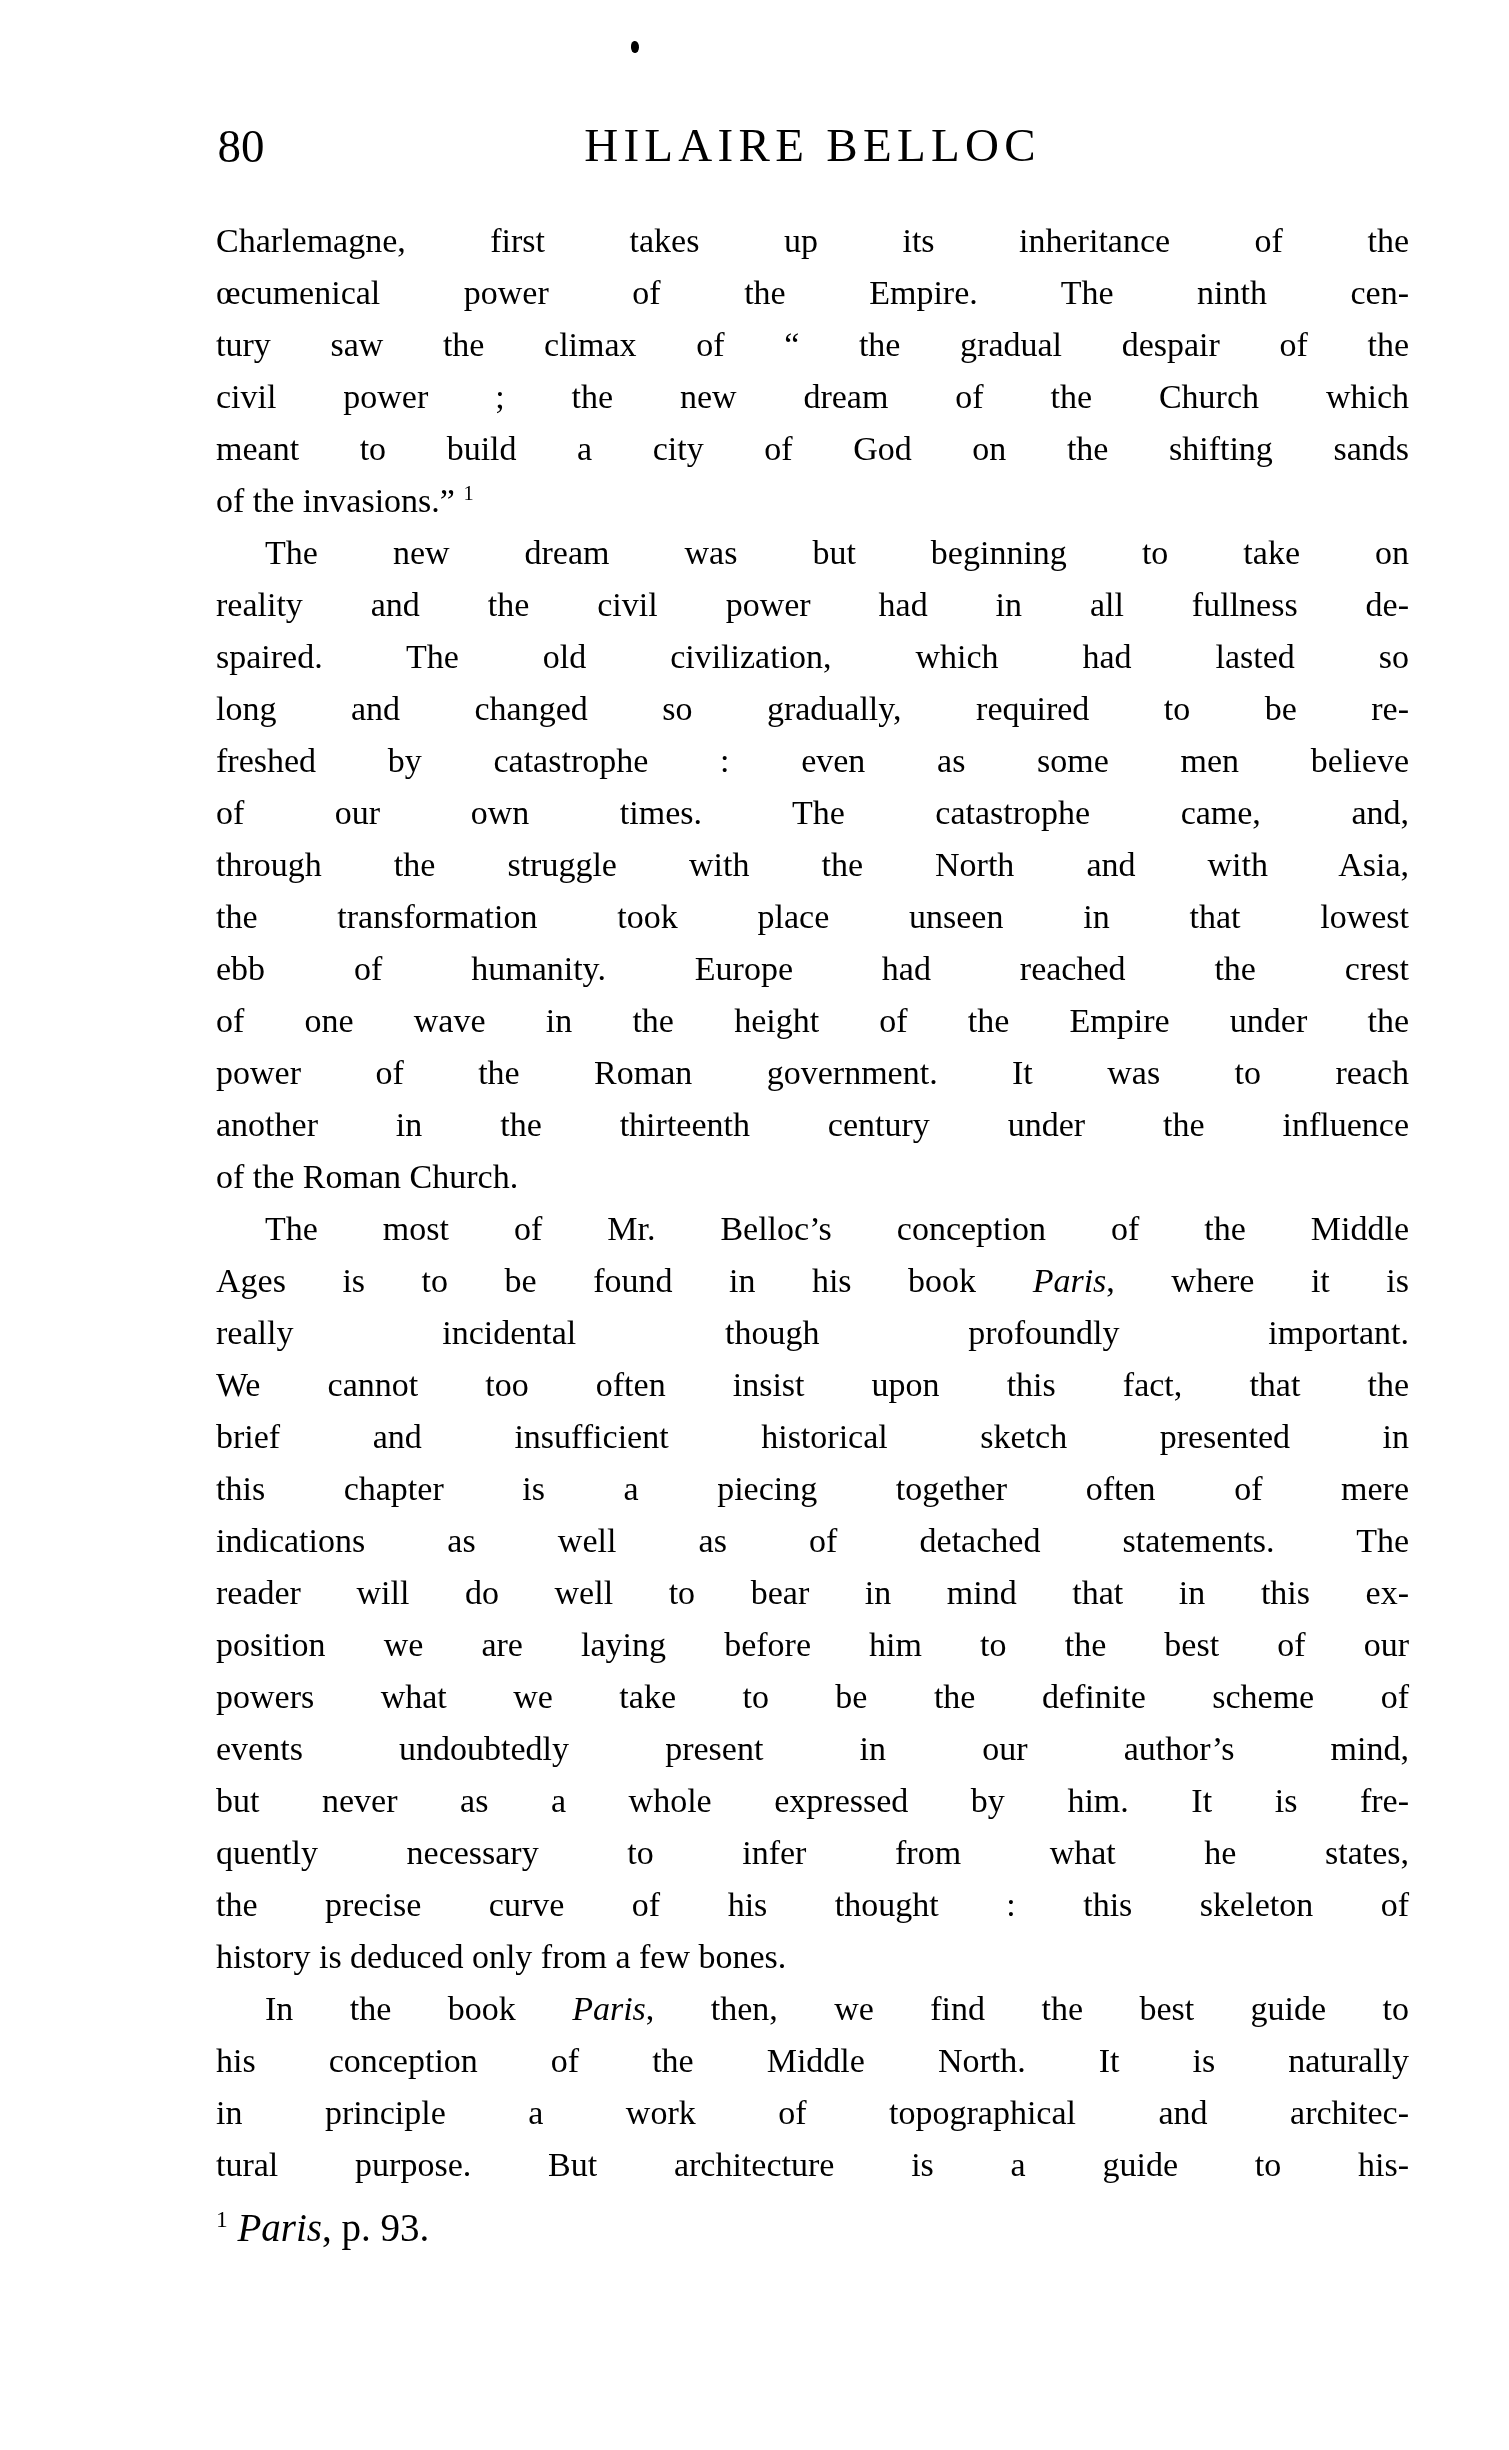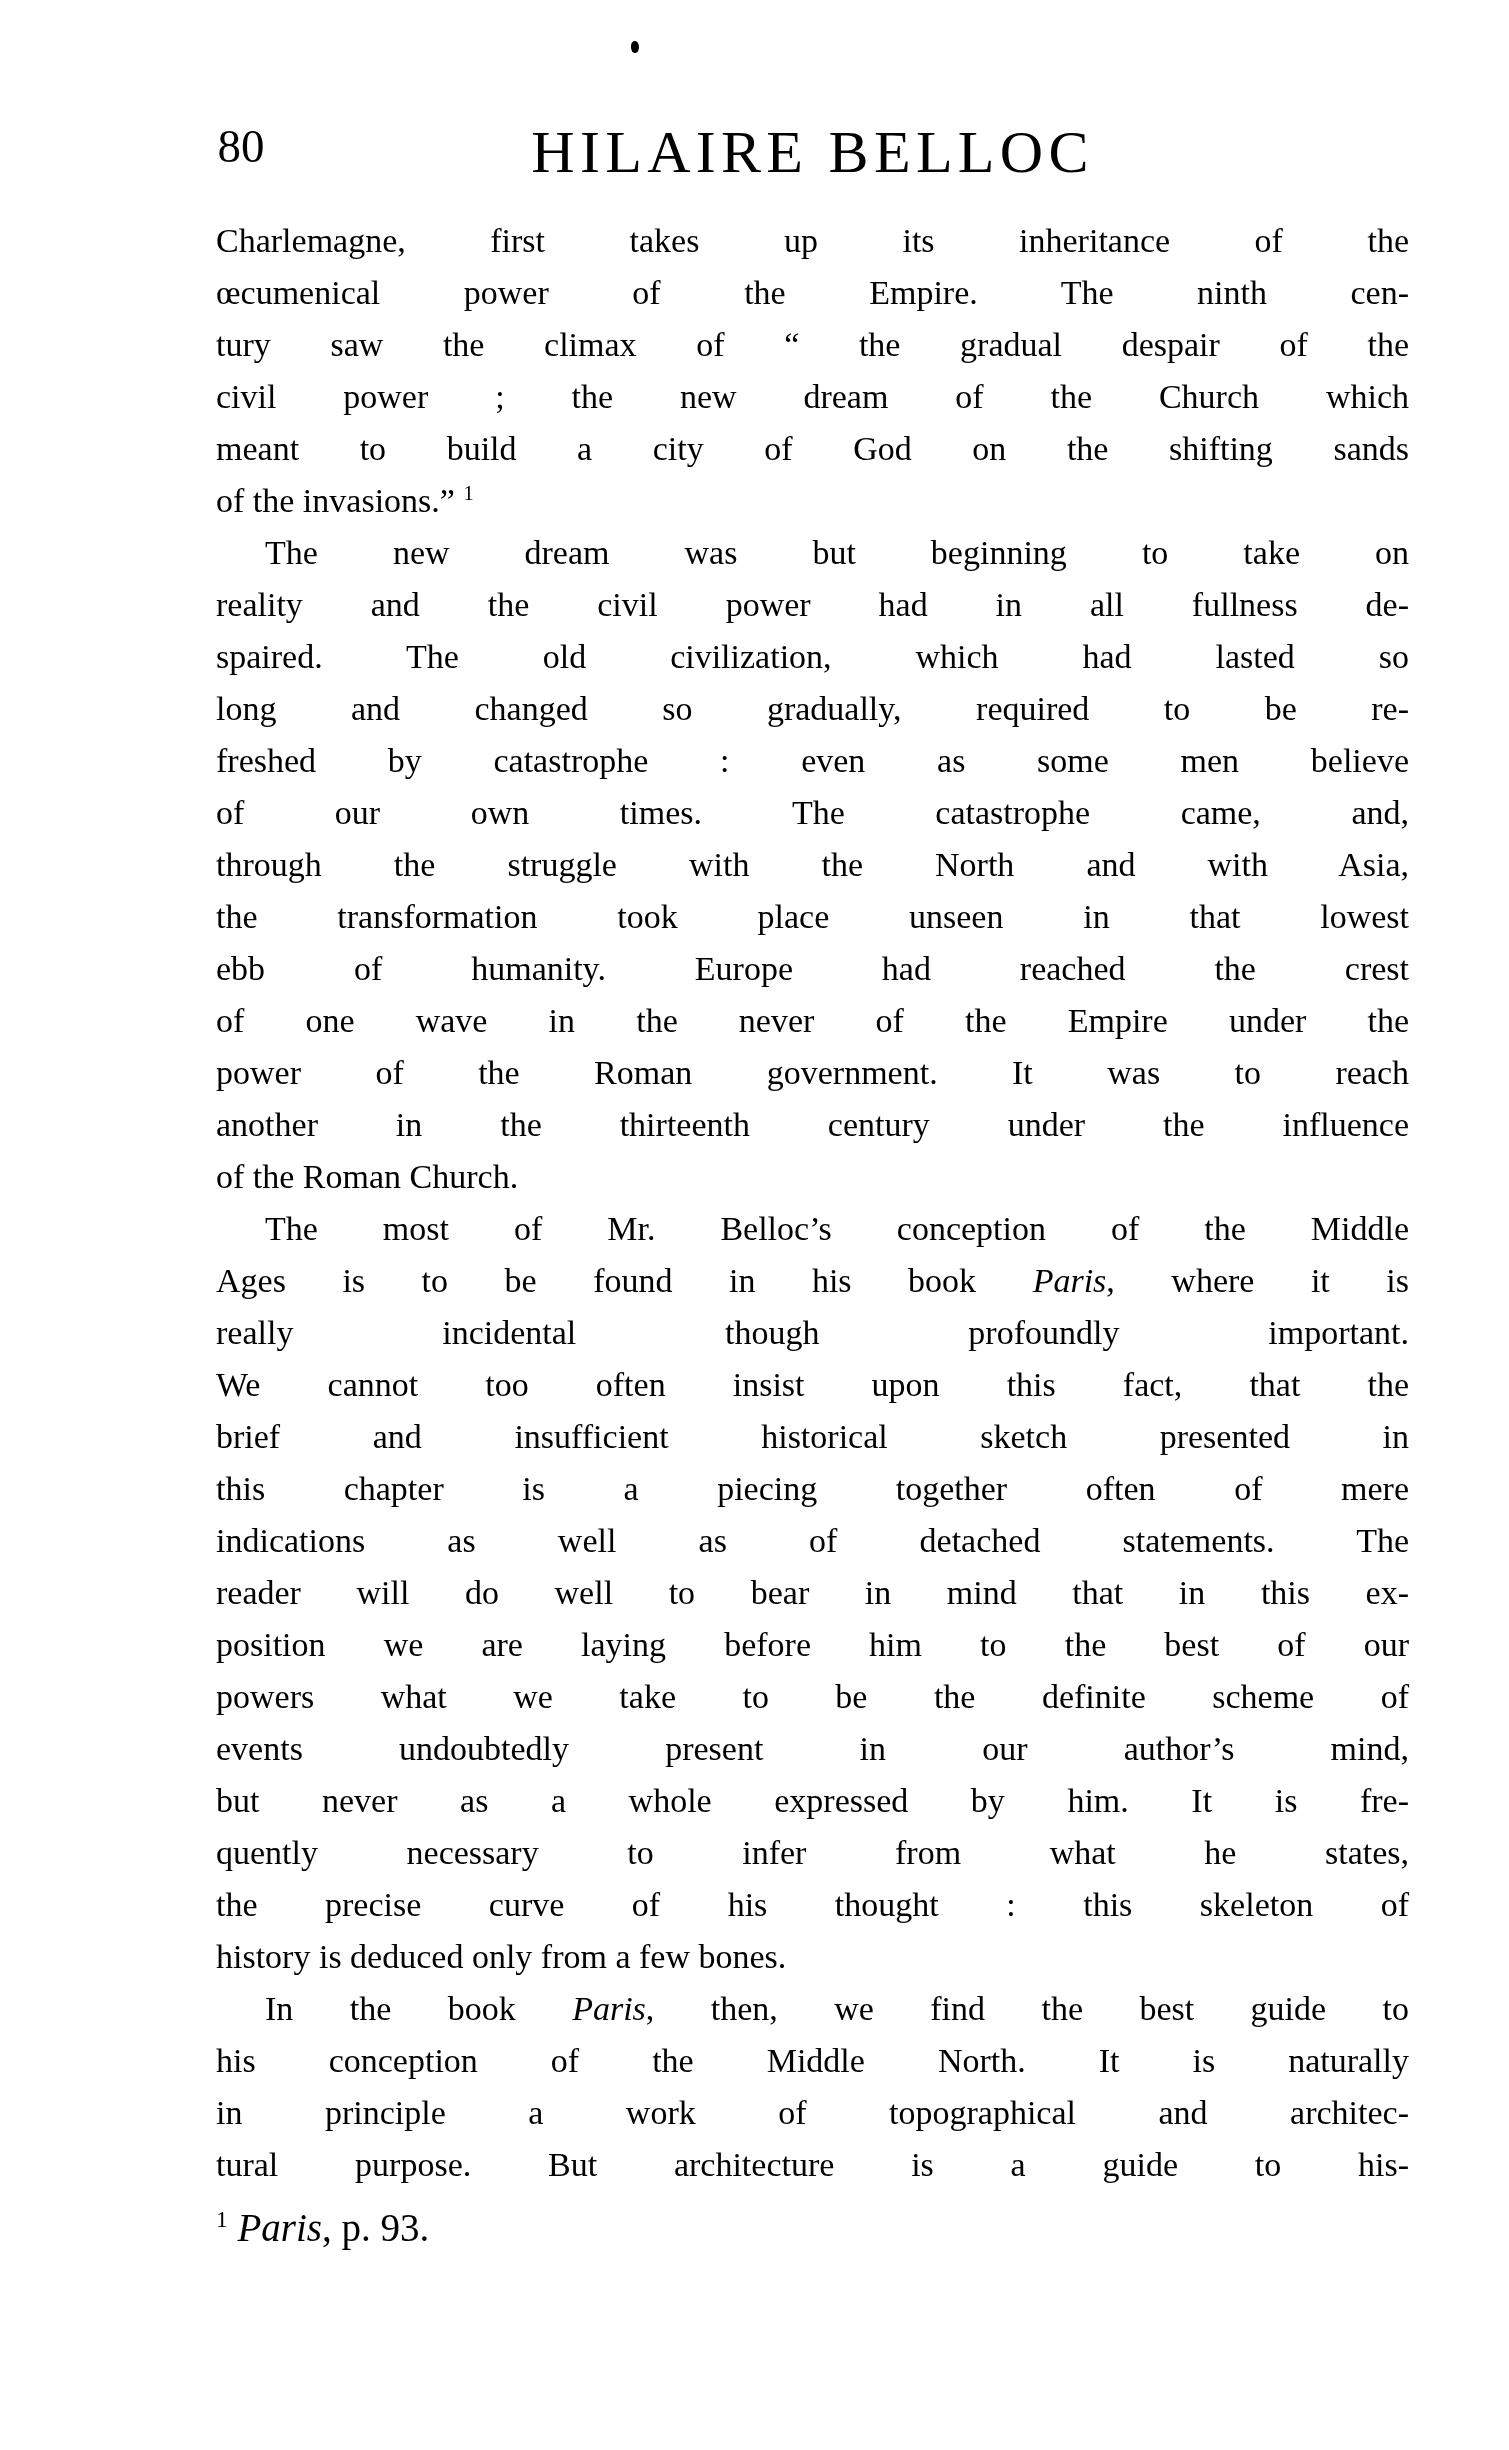--- a/index.html
+++ b/index.html
@@ -38,21 +38,21 @@
   }
   .page-number {
     position: absolute;
     left: 1.5px;
     top: 3px;
     font-size: 47px;
     line-height: 1;
   }
   .running-title {
     text-align: center;
-    font-size: 60px;
+    font-size: 47px;
     line-height: 1;
     letter-spacing: 5.3px;
     padding-top: 1.5px;
     white-space: nowrap;
   }
   .body .line {
     font-size: 34px;
     line-height: 52px;
     text-align: justify;
     text-align-last: justify;
@@ -96,21 +96,21 @@
         <div class="line last">of the invasions.” <sup>1</sup></div>
         <div class="line indent">The new dream was but beginning to take on</div>
         <div class="line">reality and the civil power had in all fullness de-</div>
         <div class="line">spaired. The old civilization, which had lasted so</div>
         <div class="line">long and changed so gradually, required to be re-</div>
         <div class="line">freshed by catastrophe : even as some men believe</div>
         <div class="line">of our own times. The catastrophe came, and,</div>
         <div class="line">through the struggle with the North and with Asia,</div>
         <div class="line">the transformation took place unseen in that lowest</div>
         <div class="line">ebb of humanity. Europe had reached the crest</div>
-        <div class="line">of one wave in the never of the Empire under the</div>
+        <div class="line">of one wave in the height of the Empire under the</div>
         <div class="line">power of the Roman government. It was to reach</div>
         <div class="line">another in the thirteenth century under the influence</div>
         <div class="line last">of the Roman Church.</div>
         <div class="line indent">The most of Mr. Belloc’s conception of the Middle</div>
         <div class="line">Ages is to be found in his book <i>Paris</i>, where it is</div>
         <div class="line">really incidental though profoundly important.</div>
         <div class="line">We cannot too often insist upon this fact, that the</div>
         <div class="line">brief and insufficient historical sketch presented in</div>
         <div class="line">this chapter is a piecing together often of mere</div>
         <div class="line">indications as well as of detached statements. The</div>

